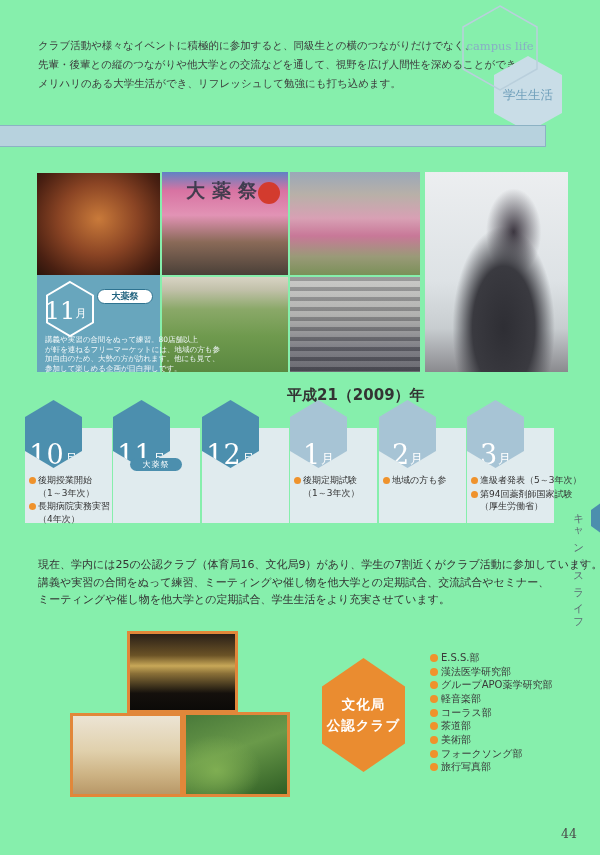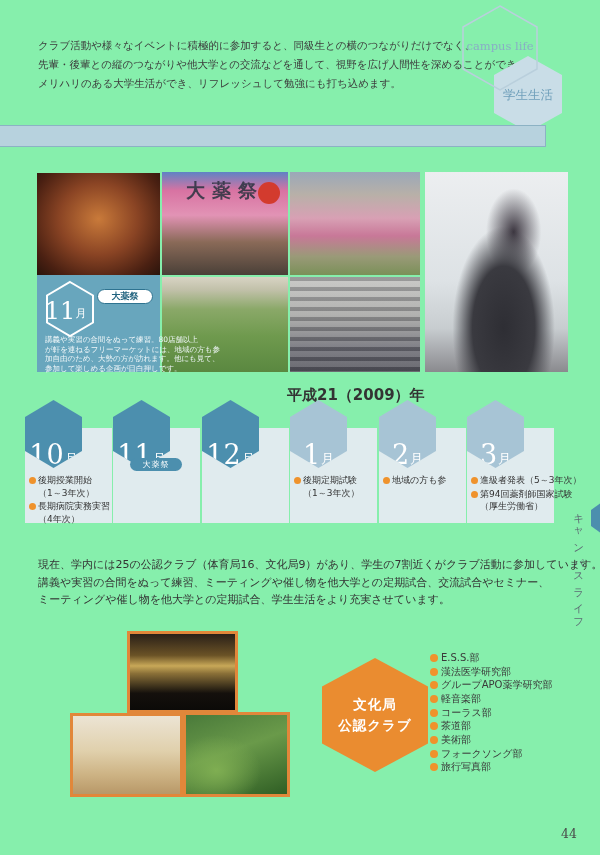--- a/index.html
+++ b/index.html
@@ -77,21 +77,21 @@
   .oframe{border:3px solid #e1873a;}
   .ph-choir{left:127px;top:631px;width:111px;height:82px;
     background:linear-gradient(180deg,#2a2018 0%,#6a5226 28%,#c8a858 42%,#8a7038 52%,#14100c 78%,#0c0a08 100%);}
   .ph-tea{left:70px;top:713px;width:113px;height:84px;
     background:linear-gradient(180deg,#ece4d4 0%,#e0d0ac 45%,#cdb384 75%,#b89868 100%);}
   .ph-green{left:183px;top:712px;width:107px;height:85px;
     background:
       radial-gradient(ellipse at 30% 70%,#7fae52 0%,rgba(127,174,82,0) 45%),
       linear-gradient(160deg,#4a7a3a 0%,#6a9a4a 45%,#2f5e24 100%);}
   
-  .orange-hex{left:322px;top:658px;width:106px;height:114px;background:#ea8c30;
+  .orange-hex{left:322px;top:658px;width:83px;height:114px;background:#ea8c30;
     clip-path:polygon(50% 0%,100% 25%,100% 75%,50% 100%,0% 75%,0% 25%);
     display:flex;flex-direction:column;align-items:center;justify-content:center;
     color:#fff;font-size:13.5px;font-weight:bold;letter-spacing:1px;line-height:21px;}
   .clublist{left:430px;top:651px;font-size:10px;color:#3a3a3a;}
   .club{display:flex;align-items:center;height:13.7px;}
   .club .dot{flex:none;width:8px;height:8px;border-radius:50%;background:#ef922c;margin-right:3px;}
   .club span:last-child{white-space:nowrap;}
   
   .pageno{left:561px;top:826px;font-size:12.5px;color:#4a4a4a;font-family:"DejaVu Serif","Liberation Serif",serif;}
 </style>

